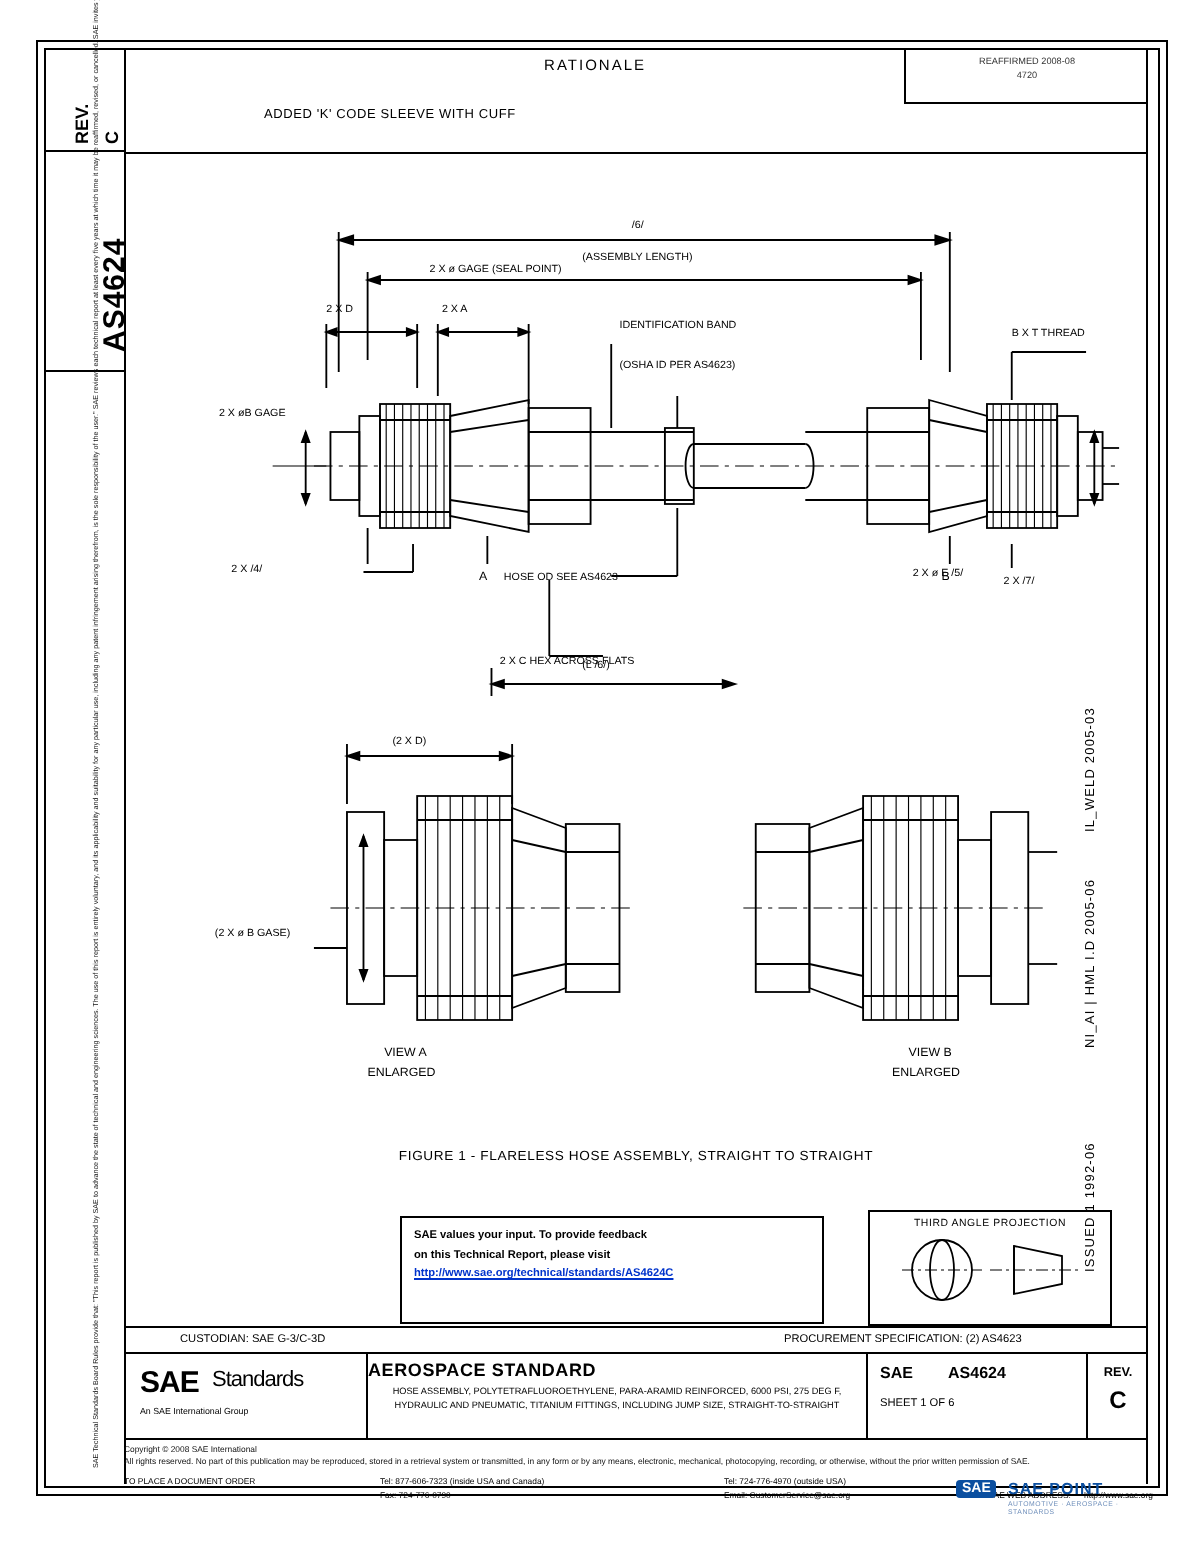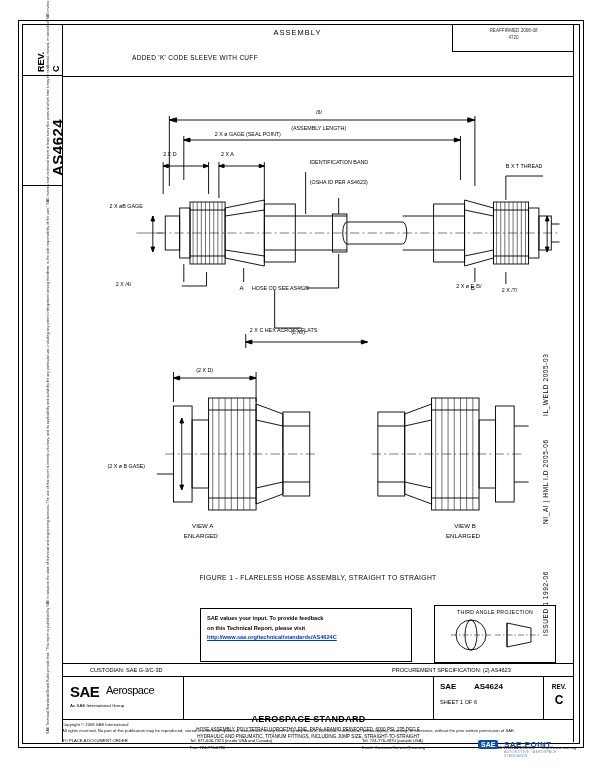--- a/index.html
+++ b/index.html
@@ -51,21 +51,21 @@
   .custrow{position:absolute;left:62px;top:663px;right:26px;height:14px;border-top:0.8px solid #000;border-bottom:0.8px solid #000;box-sizing:border-box;}
   .cust{position:absolute;left:28px;top:3px;font-size:5.6px;}
   .proc{position:absolute;left:330px;top:3px;font-size:5.6px;}
 
   
   .tblock{position:absolute;left:62px;top:677px;right:26px;height:43px;border-bottom:0.8px solid #000;box-sizing:border-box;}
   .tb-logo{position:absolute;left:0;top:0;width:122px;height:42px;border-right:0.8px solid #000;box-sizing:border-box;}
   .sae-logo{position:absolute;left:8px;top:6px;font-size:15px;font-weight:bold;letter-spacing:-0.5px;}
   .sae-sub2{position:absolute;left:8px;top:31px;font-size:4.4px;}
   .tb-mid{position:absolute;left:122px;top:0;width:250px;height:42px;border-right:0.8px solid #000;box-sizing:border-box;}
-  .std-title{text-align:center;font-size:9px;font-weight:bold;padding-top:3px;letter-spacing:0.3px;margin-top:34px;}
+  .std-title{text-align:left;font-size:9px;font-weight:bold;padding-top:3px;letter-spacing:0.3px;}
   .std-desc{text-align:center;font-size:4.6px;line-height:1.5;padding:3px 6px 0 6px;}
   .tb-num{position:absolute;left:372px;top:0;width:110px;height:42px;border-right:0.8px solid #000;box-sizing:border-box;}
   .numline{font-size:8px;font-weight:bold;padding:5px 0 0 6px;}
   .sheet{font-size:5.6px;padding:8px 0 0 6px;}
   .tb-rev{position:absolute;left:482px;top:0;right:0;height:42px;}
   .revw{text-align:center;font-size:6.4px;padding-top:6px;font-weight:bold;}
   .revl{text-align:center;font-size:12px;font-weight:bold;padding-top:3px;}
 
   
   .footer{position:absolute;left:62px;top:722px;right:26px;}
@@ -97,21 +97,21 @@
     </div>
   </div>
 
   <div class="rcol">
     <div class="rtext" style="left:-32px;top:392px;transform:rotate(-90deg);transform-origin:0 0;">IL_WELD 2005-03</div>
     <div class="rtext" style="left:-32px;top:500px;transform:rotate(-90deg);transform-origin:0 0;">NI_AI | HML I.D 2005-06</div>
     <div class="rtext" style="left:-32px;top:612px;transform:rotate(-90deg);transform-origin:0 0;">ISSUED 1 1992-06</div>
   </div>
 
   <div class="topbar">
-    <div class="rationale">ASSEMBLY</div>
+    <div class="rationale">RATIONALE</div>
     <div class="revtitle">ADDED 'K' CODE SLEEVE WITH CUFF</div>
     <div class="stampbox">
       <div class="stampline">REAFFIRMED 2008-08</div>
       <div class="stampline" style="padding-top:0">4720</div>
     </div>
   </div>
 
   <div class="canvas">
     <svg class="dwg" viewBox="0 0 496 582" preserveAspectRatio="none">
       <g stroke="#000" fill="none" stroke-width="0.9">
@@ -341,21 +341,21 @@
   </div>
 
   <div class="custrow">
     <div class="cust">CUSTODIAN: SAE G-3/C-3D</div>
     <div class="proc">PROCUREMENT SPECIFICATION: (2) AS4623</div>
   </div>
 
   <div class="tblock">
     <div class="tb-logo">
       <div class="sae-logo">SAE</div>
-      <div class="sae-logo" style="left:44px;top:7px;font-size:11px;font-weight:normal;">Aerospace</div>
+      <div class="sae-logo" style="left:44px;top:7px;font-size:11px;font-weight:normal;">Standards</div>
       <div class="sae-sub2" style="top:26px">An SAE International Group</div>
     </div>
     <div class="tb-mid">
       <div class="std-title">AEROSPACE STANDARD</div>
       <div class="std-desc">HOSE ASSEMBLY, POLYTETRAFLUOROETHYLENE, PARA-ARAMID REINFORCED, 6000 PSI, 275 DEG F, HYDRAULIC AND PNEUMATIC, TITANIUM FITTINGS, INCLUDING JUMP SIZE, STRAIGHT-TO-STRAIGHT</div>
     </div>
     <div class="tb-num">
       <div class="numline">SAE</div>
       <div class="numline" style="position:absolute;left:34px;top:0;">AS4624</div>
       <div class="sheet">SHEET 1 OF 6</div>

